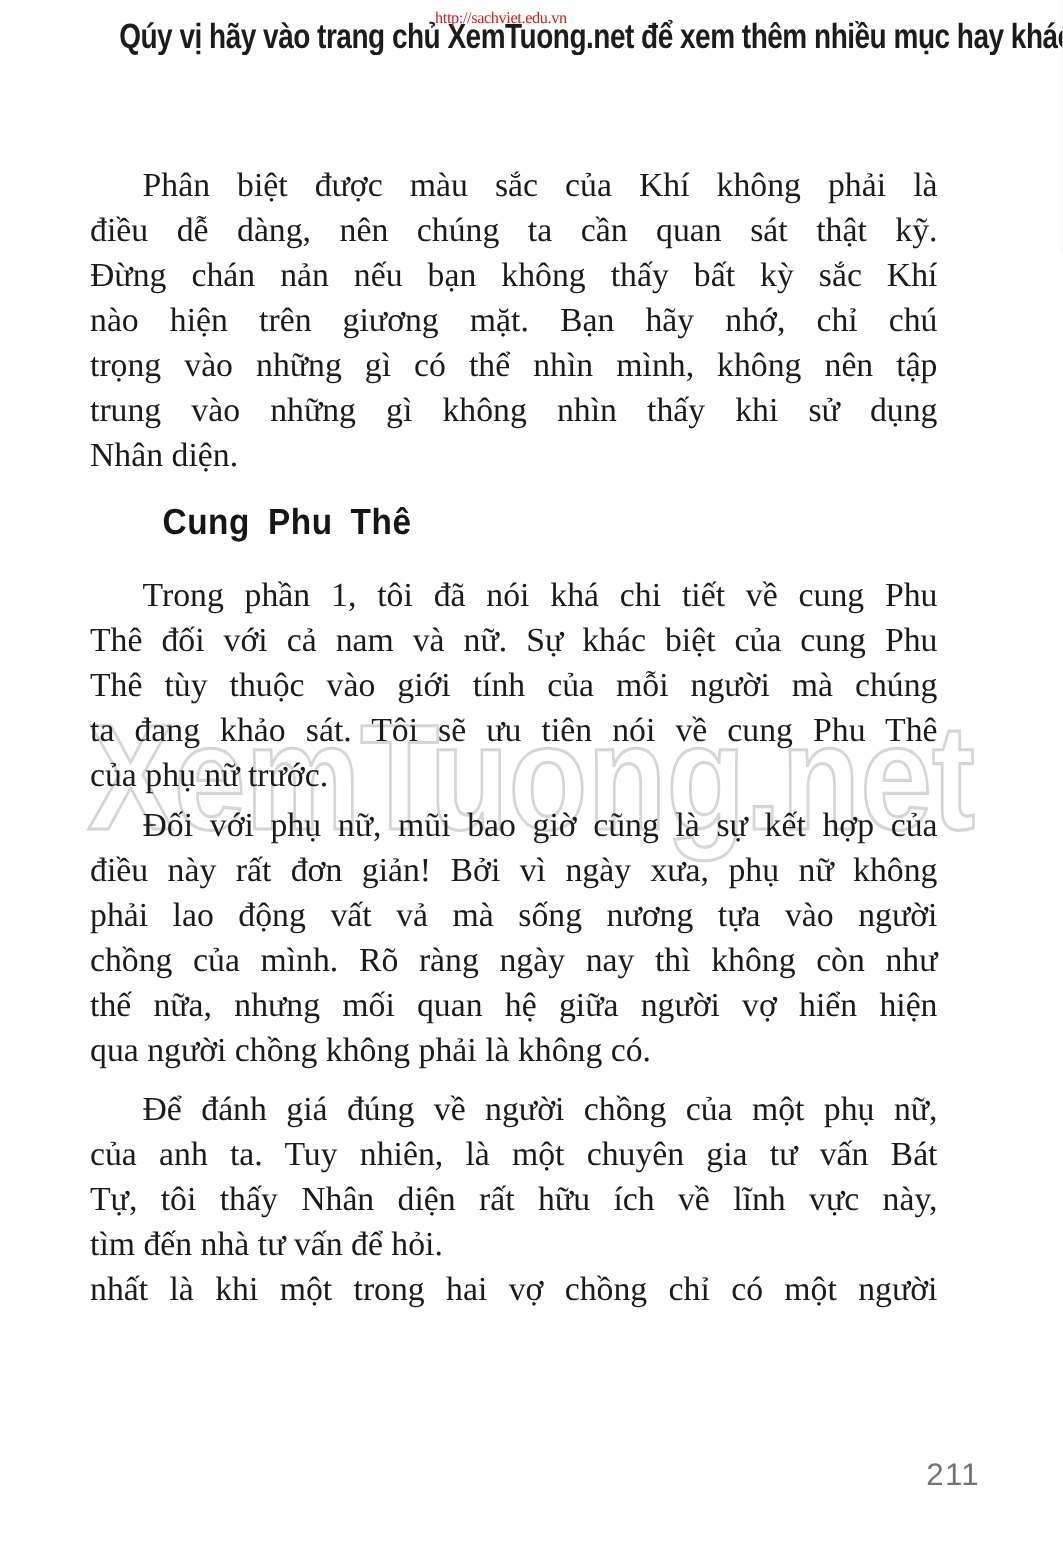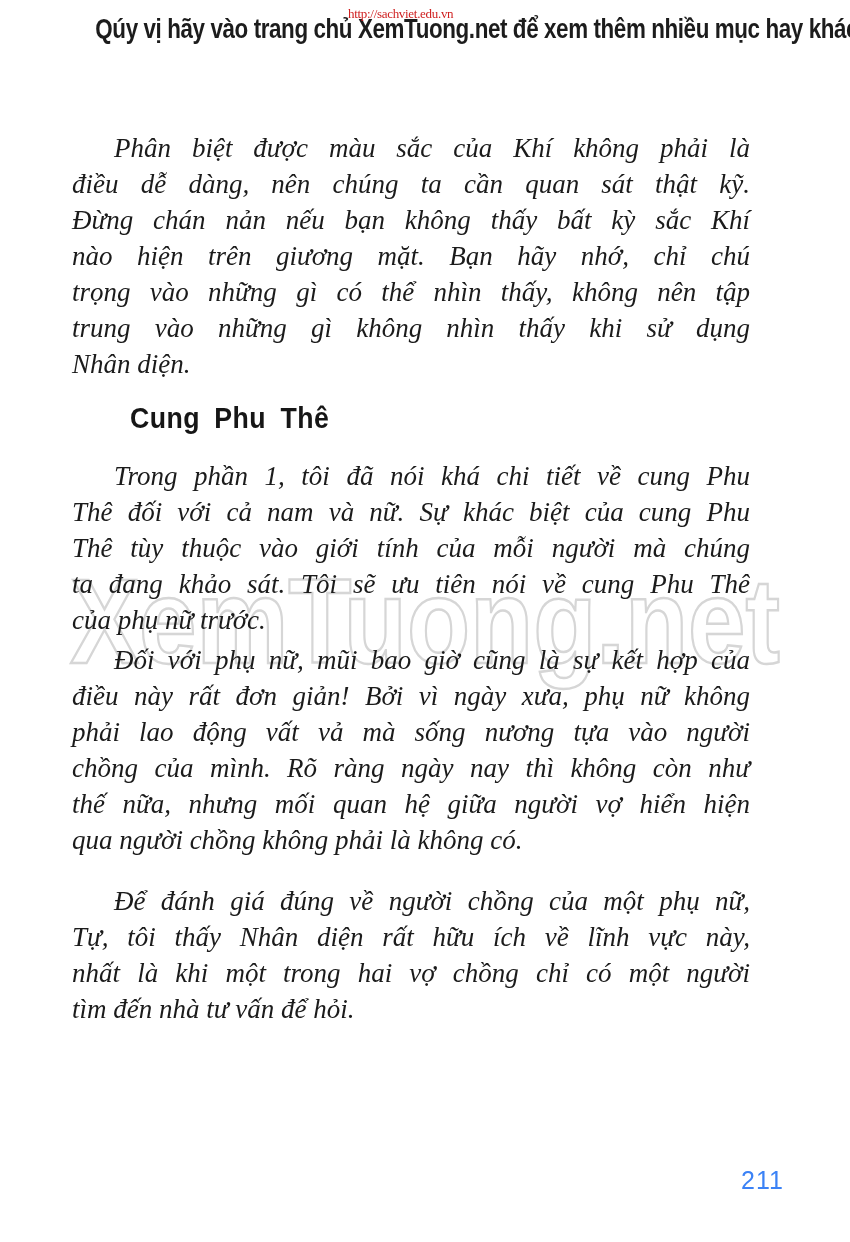--- a/index.html
+++ b/index.html
@@ -57,49 +57,48 @@
     left: 72px; top: 130px;
     width: 678px;
     z-index: 1;
     font-size: 27px;
     line-height: 36px;
   }
   .para { margin: 0; }
   .bline {
     text-align: justify;
     text-align-last: justify;
-    font-style: italic;
   }
   .bline.ln-last { text-align: center; text-align-last: left; }
   .bline.ln-first { text-indent: 42px; }
 
   .section-heading {
     margin: 19px 0 23px 58px;
     font-family: "Liberation Sans", "DejaVu Sans", sans-serif;
     font-weight: bold;
     font-size: 29px;
     line-height: 34px;
     letter-spacing: 0.5px;
     word-spacing: 7px;
     color: #161616;
     transform: scaleX(0.92);
     transform-origin: left center;
     white-space: nowrap;
   }
   .para + .para { margin-top: 4px; }
-  .para.tight { margin-top: 25px; }
+  .para.tight { margin-top: 11px; }
 
   
   .page-number {
     position: absolute;
     left: 741px; top: 1166px;
     font-family: "Liberation Sans", "DejaVu Sans", sans-serif;
     font-size: 25px;
     letter-spacing: 1px;
-    color: #3b82f6;
+    color: #737373;
     z-index: 1;
   }
 </style>
 </head>
 <body>
 
 <div class="page">
 
   <div class="banner">
     <span class="banner-inner">Qúy vị hãy vào trang chủ XemTuong.net để xem thêm nhiều mục hay khác</span>
@@ -110,21 +109,21 @@
     <text x="363" y="115" text-anchor="middle" font-family="Liberation Sans, DejaVu Sans, sans-serif" font-weight="bold" font-size="120" fill="none" stroke="#d6d6d6" stroke-width="2.5" textLength="710" lengthAdjust="spacingAndGlyphs">XemTuong.net</text>
   </svg>
 
   <div class="content">
 
     <div class="para">
       <div class="bline ln-first">Phân biệt được màu sắc của Khí không phải là</div>
       <div class="bline">điều dễ dàng, nên chúng ta cần quan sát thật kỹ.</div>
       <div class="bline">Đừng chán nản nếu bạn không thấy bất kỳ sắc Khí</div>
       <div class="bline">nào hiện trên giương mặt. Bạn hãy nhớ, chỉ chú</div>
-      <div class="bline">trọng vào những gì có thể nhìn thấy, không nên tập</div>
+      <div class="bline">trọng vào những gì có thể nhìn mình, không nên tập</div>
       <div class="bline">trung vào những gì không nhìn thấy khi sử dụng</div>
       <div class="bline ln-last">Nhân diện.</div>
     </div>
 
     <div class="section-heading">Cung Phu Thê</div>
 
     <div class="para" style="margin-top:0">
       <div class="bline ln-first">Trong phần 1, tôi đã nói khá chi tiết về cung Phu</div>
       <div class="bline">Thê đối với cả nam và nữ. Sự khác biệt của cung Phu</div>
       <div class="bline">Thê tùy thuộc vào giới tính của mỗi người mà chúng</div>
@@ -136,22 +135,23 @@
       <div class="bline ln-first">Đối với phụ nữ, mũi bao giờ cũng là sự kết hợp của</div>
       <div class="bline">điều này rất đơn giản! Bởi vì ngày xưa, phụ nữ không</div>
       <div class="bline">phải lao động vất vả mà sống nương tựa vào người</div>
       <div class="bline">chồng của mình. Rõ ràng ngày nay thì không còn như</div>
       <div class="bline">thế nữa, nhưng mối quan hệ giữa người vợ hiển hiện</div>
       <div class="bline ln-last">qua người chồng không phải là không có.</div>
     </div>
 
     <div class="para tight">
       <div class="bline ln-first">Để đánh giá đúng về người chồng của một phụ nữ,</div>
+      <div class="bline">của anh ta. Tuy nhiên, là một chuyên gia tư vấn Bát</div>
       <div class="bline">Tự, tôi thấy Nhân diện rất hữu ích về lĩnh vực này,</div>
+      <div class="bline ln-last">tìm đến nhà tư vấn để hỏi.</div>
       <div class="bline">nhất là khi một trong hai vợ chồng chỉ có một người</div>
-      <div class="bline ln-last">tìm đến nhà tư vấn để hỏi.</div>
     </div>
 
   </div>
 
   <div class="page-number">211</div>
 
 </div>
 
 </body></html>

